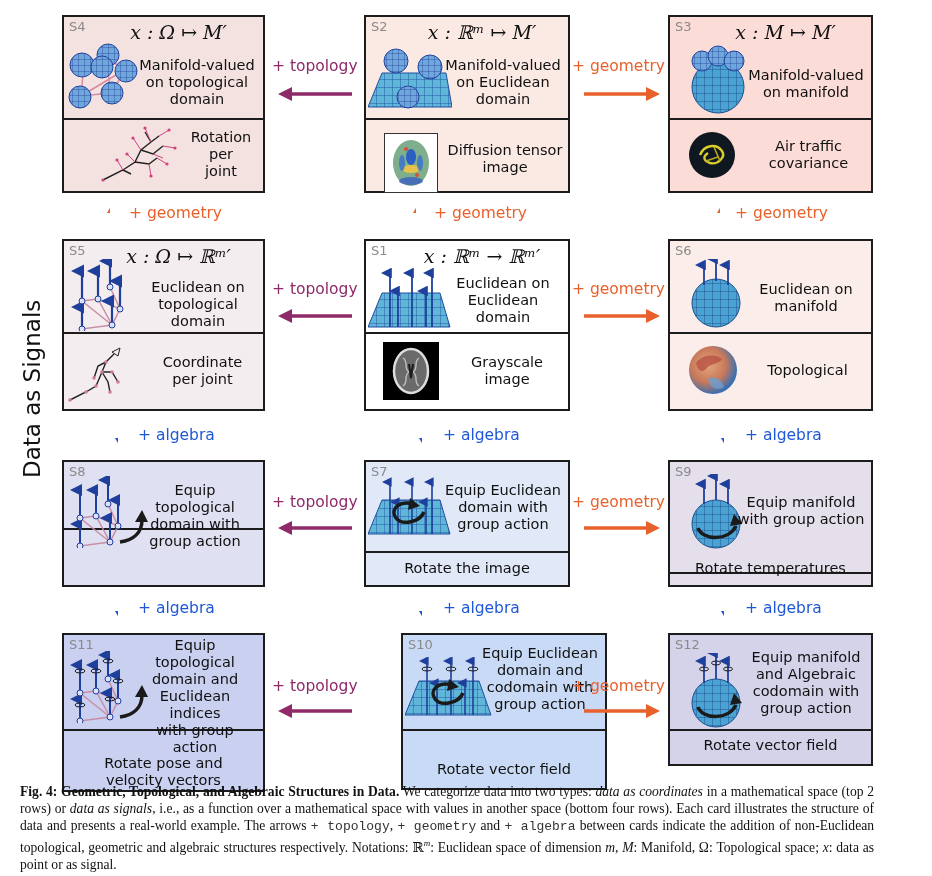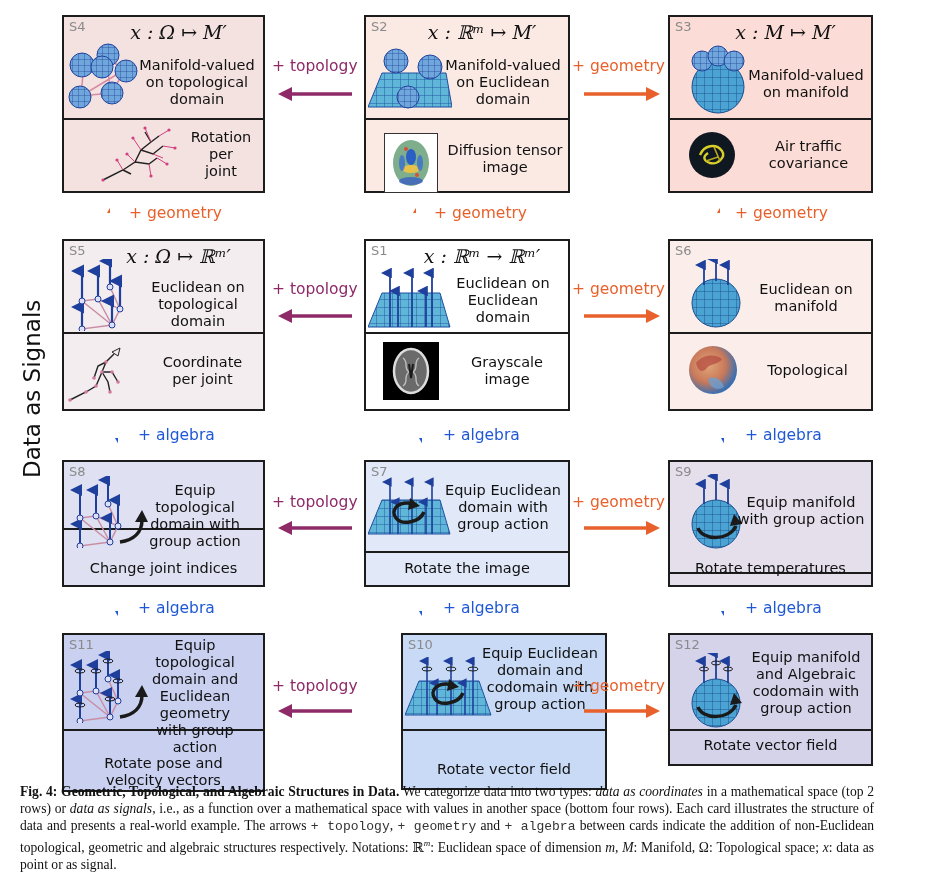--- a/index.html
+++ b/index.html
@@ -363,25 +363,20 @@
         </g>
       <path d="M52 66 C66 64 74 56 74 44" stroke="#1a1a1a" stroke-width="3.5" fill="none"></path>
       <polygon points="74,34 67,46 80,46" fill="#1a1a1a"></polygon>
     </svg>
     <div class="desc" style="top:20px;width:124px;">
       <div>Equip topological</div>
         <div>domain with</div>
         <div>group action</div>
     </div>
   </div>
-  <div class="bottom" style="height:34px;">
-    <div class="ex-text">
-        <div>Change joint indices</div>
-      </div>
-  </div>
 </div>
 
 <div class="card" style="left:364px;top:460px;width:206px;height:127px;background:#e1e9f9;">
   <div class="top" style="height:91px;">
     <span class="sid">S7</span>
     <svg class="illus" width="84" height="62" style="left:2px;top:14px;">
       <polygon points="14,24 72,24 82,58 0,58" fill="url(#gridpat)" stroke="#1f4fa0"></polygon>
       <g stroke="#1e3f9c" stroke-width="1.6" marker-end="url(#ah-blue)">
         <line x1="22" y1="58" x2="22" y2="6"></line>
           <line x1="44" y1="58" x2="44" y2="6"></line>
@@ -488,21 +483,21 @@
           <circle cx="12" cy="70" r="3"></circle>
           <circle cx="42" cy="66" r="3"></circle>
         </g>
       <path d="M52 66 C66 64 74 56 74 44" stroke="#1a1a1a" stroke-width="3.5" fill="none"></path>
       <polygon points="74,34 67,46 80,46" fill="#1a1a1a"></polygon>
     </svg>
     <div class="desc" style="top:2px;width:124px;">
       <div>Equip topological</div>
         <div>domain and</div>
         <div>Euclidean</div>
-        <div>geometry</div>
+        <div>indices</div>
         <div>with group action</div>
     </div>
   </div>
   <div class="bottom" style="height:37px;">
     <div class="ex-text">
         <div>Rotate pose and</div>
         <div>velocity vectors</div>
       </div>
   </div>
 </div>

